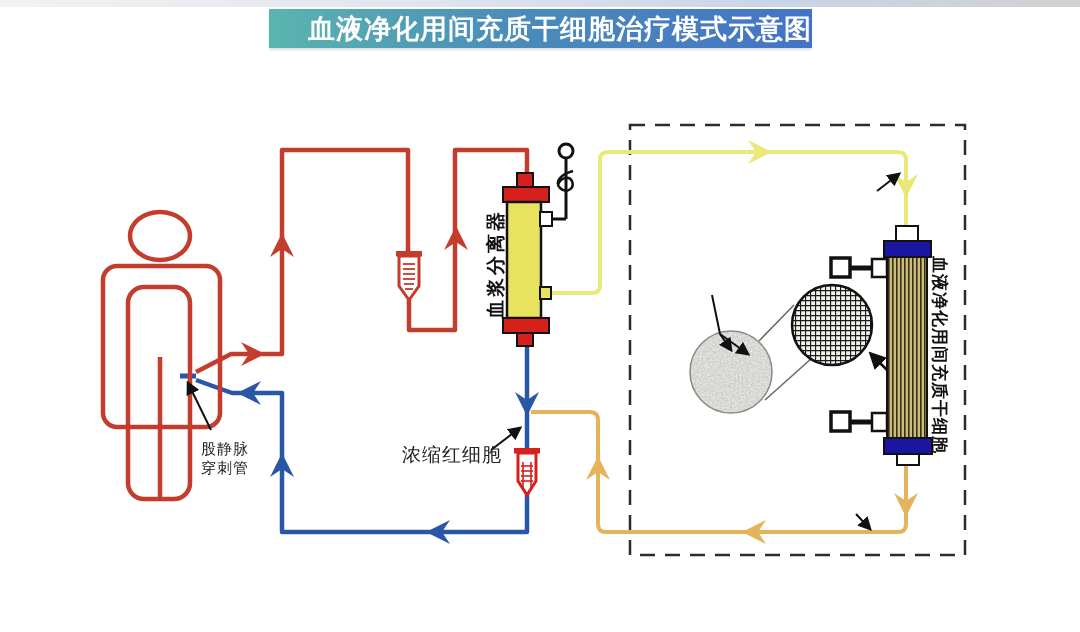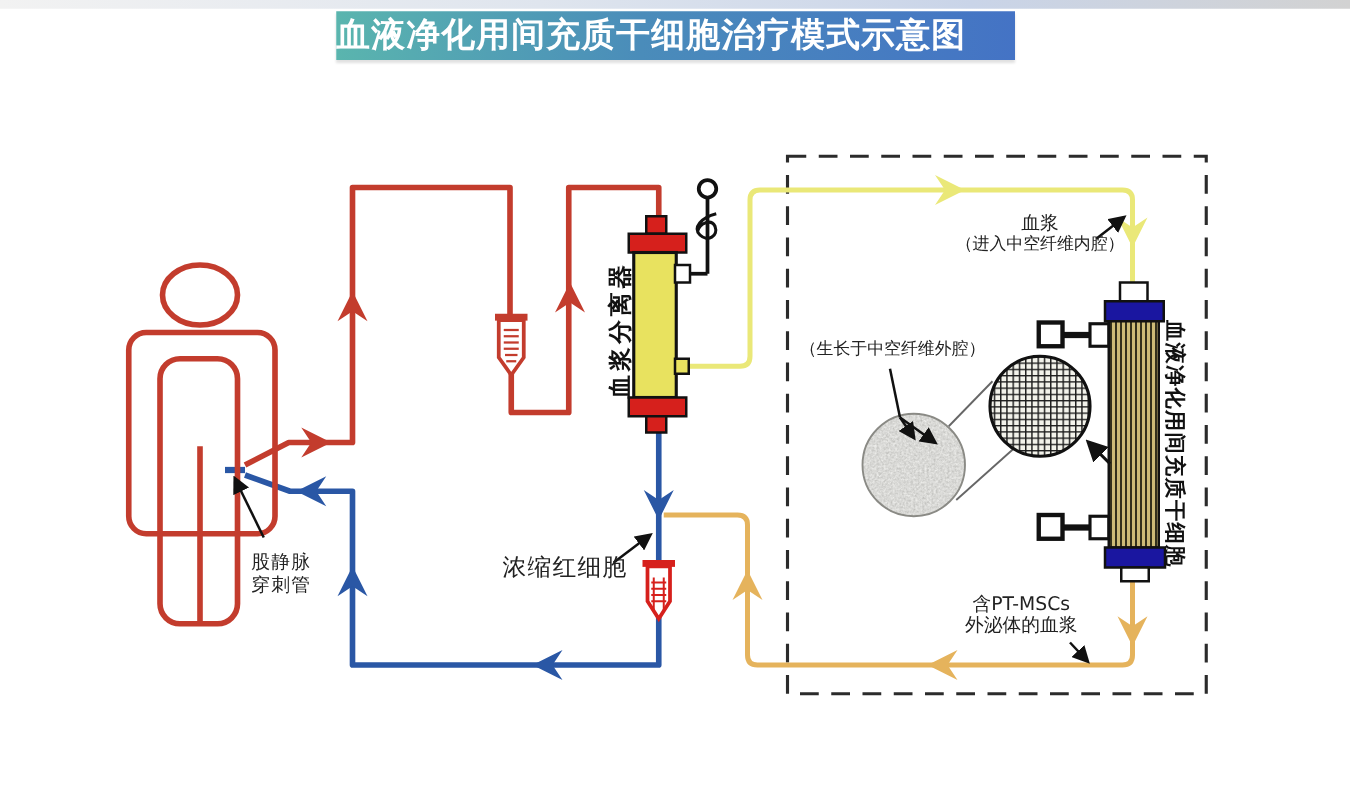--- a/index.html
+++ b/index.html
@@ -1,21 +1,21 @@
 <!DOCTYPE html>
 <html><head>
 <meta charset="utf-8">
 <style>
   html,body{margin:0;padding:0;background:#fff;width:1080px;height:632px;overflow:hidden;}
   .stage{position:relative;width:1080px;height:632px;background:#fff;font-family:"DejaVu Sans",sans-serif;}
   .topstrip{position:absolute;left:0;top:0;width:1080px;height:7px;
             background:linear-gradient(90deg,#f2f2f2 0%,#dfe5ee 40%,#c9d4e8 72%,#d2d2d2 100%);}
   .banner{position:absolute;left:269px;top:9px;width:543px;height:39px;
           background:linear-gradient(90deg,#5ab5ae 0%,#4a8cba 45%,#4473c5 100%);
-          color:#fff;font-size:27px;font-weight:bold;text-align:left;line-height:39px;
+          color:#fff;font-size:27px;font-weight:bold;text-align:right;line-height:39px;
           letter-spacing:1px;white-space:nowrap;box-shadow:0 2px 2px rgba(0,0,0,0.12);}
   svg{position:absolute;left:0;top:0;}
   .lbl{position:absolute;color:#222;text-align:center;line-height:1.2;}
   .lbl .s1{font-size:15px;}
   .lbl .s2{font-size:13.5px;}
   .bold{font-weight:bold;}
   .vert{position:absolute;color:#111;font-weight:600;text-align:center;white-space:nowrap;}
   .sep-vert{left:434px;top:253px;width:120px;height:22px;font-size:19px;letter-spacing:3px;
             transform:rotate(-90deg);}
   .bio-vert{left:826px;top:345px;width:230px;height:20px;font-size:17px;letter-spacing:1px;
@@ -188,31 +188,22 @@
     </g>
   </svg>
 
   <div class="lbl cath">
     <div class="s1">股静脉</div>
     <div class="s1">穿刺管</div>
   </div>
 
   <div class="vert sep-vert">血浆分离器</div>
 
-  <div class="lbl plasma">
-    <div class="s1">血浆</div>
-    <div class="s2">（进入中空纤维内腔）</div>
+
+  <div class="lbl ptmscs">
   </div>
 
-  <div class="lbl ptmscs">
-    <div class="s2">（生长于中空纤维外腔）</div>
-  </div>
-
   <div class="vert bio-vert">血液净化用间充质干细胞</div>
 
   <div class="lbl rbc">浓缩红细胞</div>
 
-  <div class="lbl exo">
-    <div>含PT-MSCs</div>
-    <div>外泌体的血浆</div>
-  </div>
 
 </div>
 
 </body></html>

